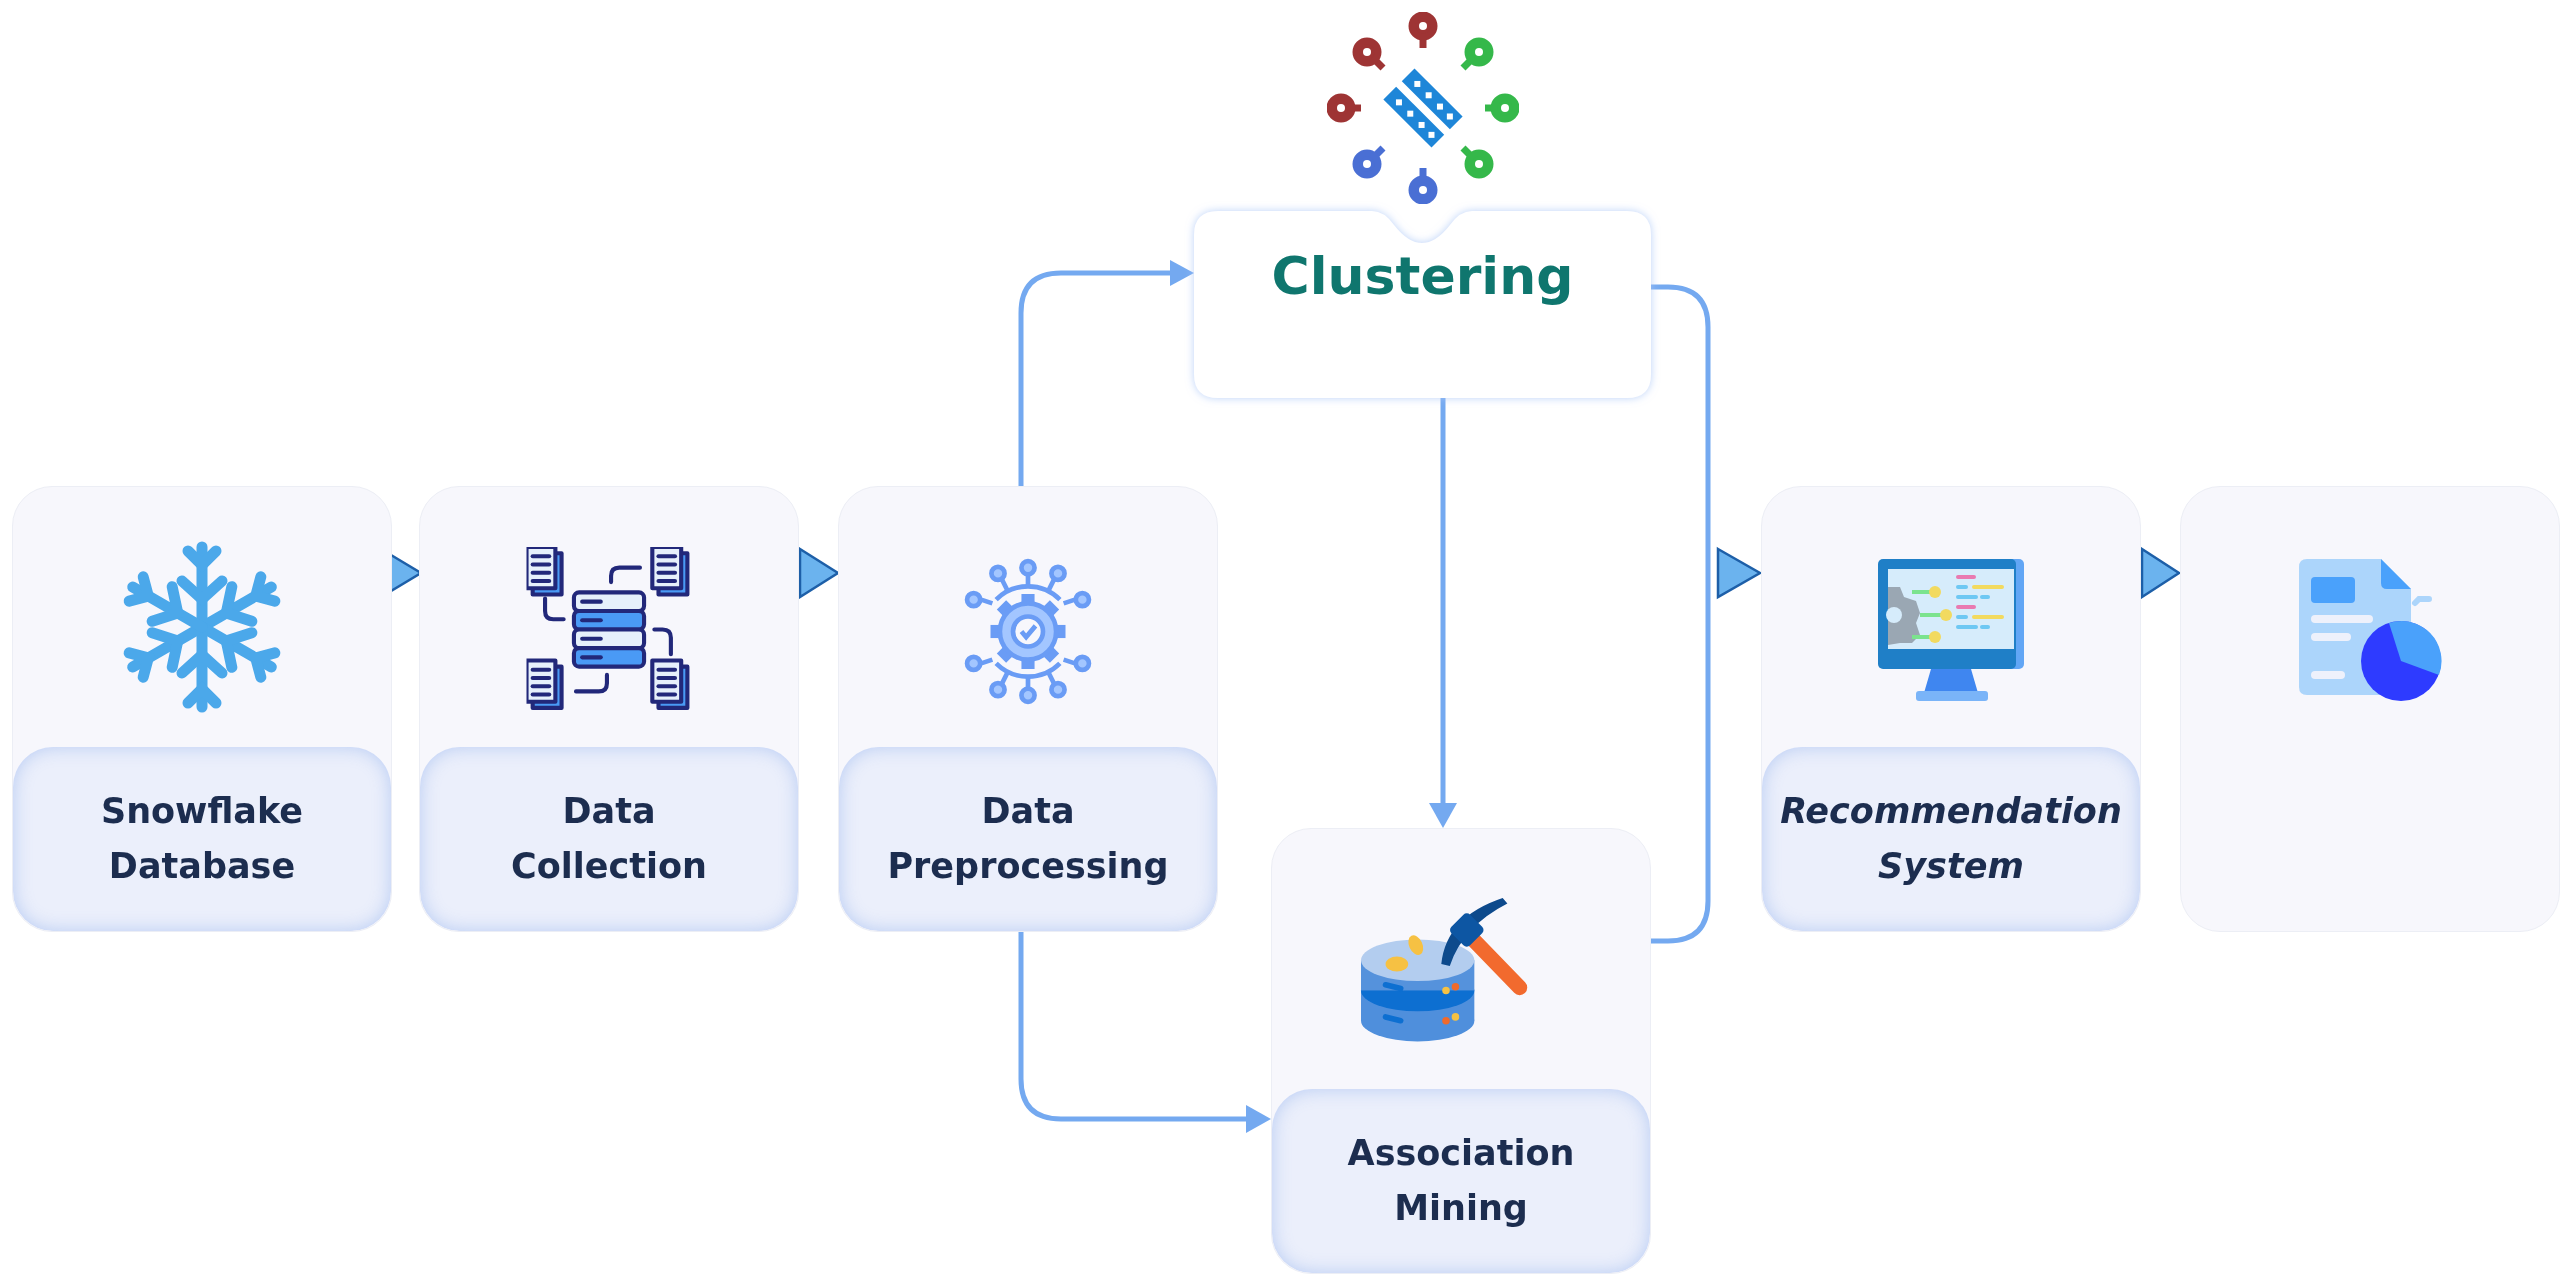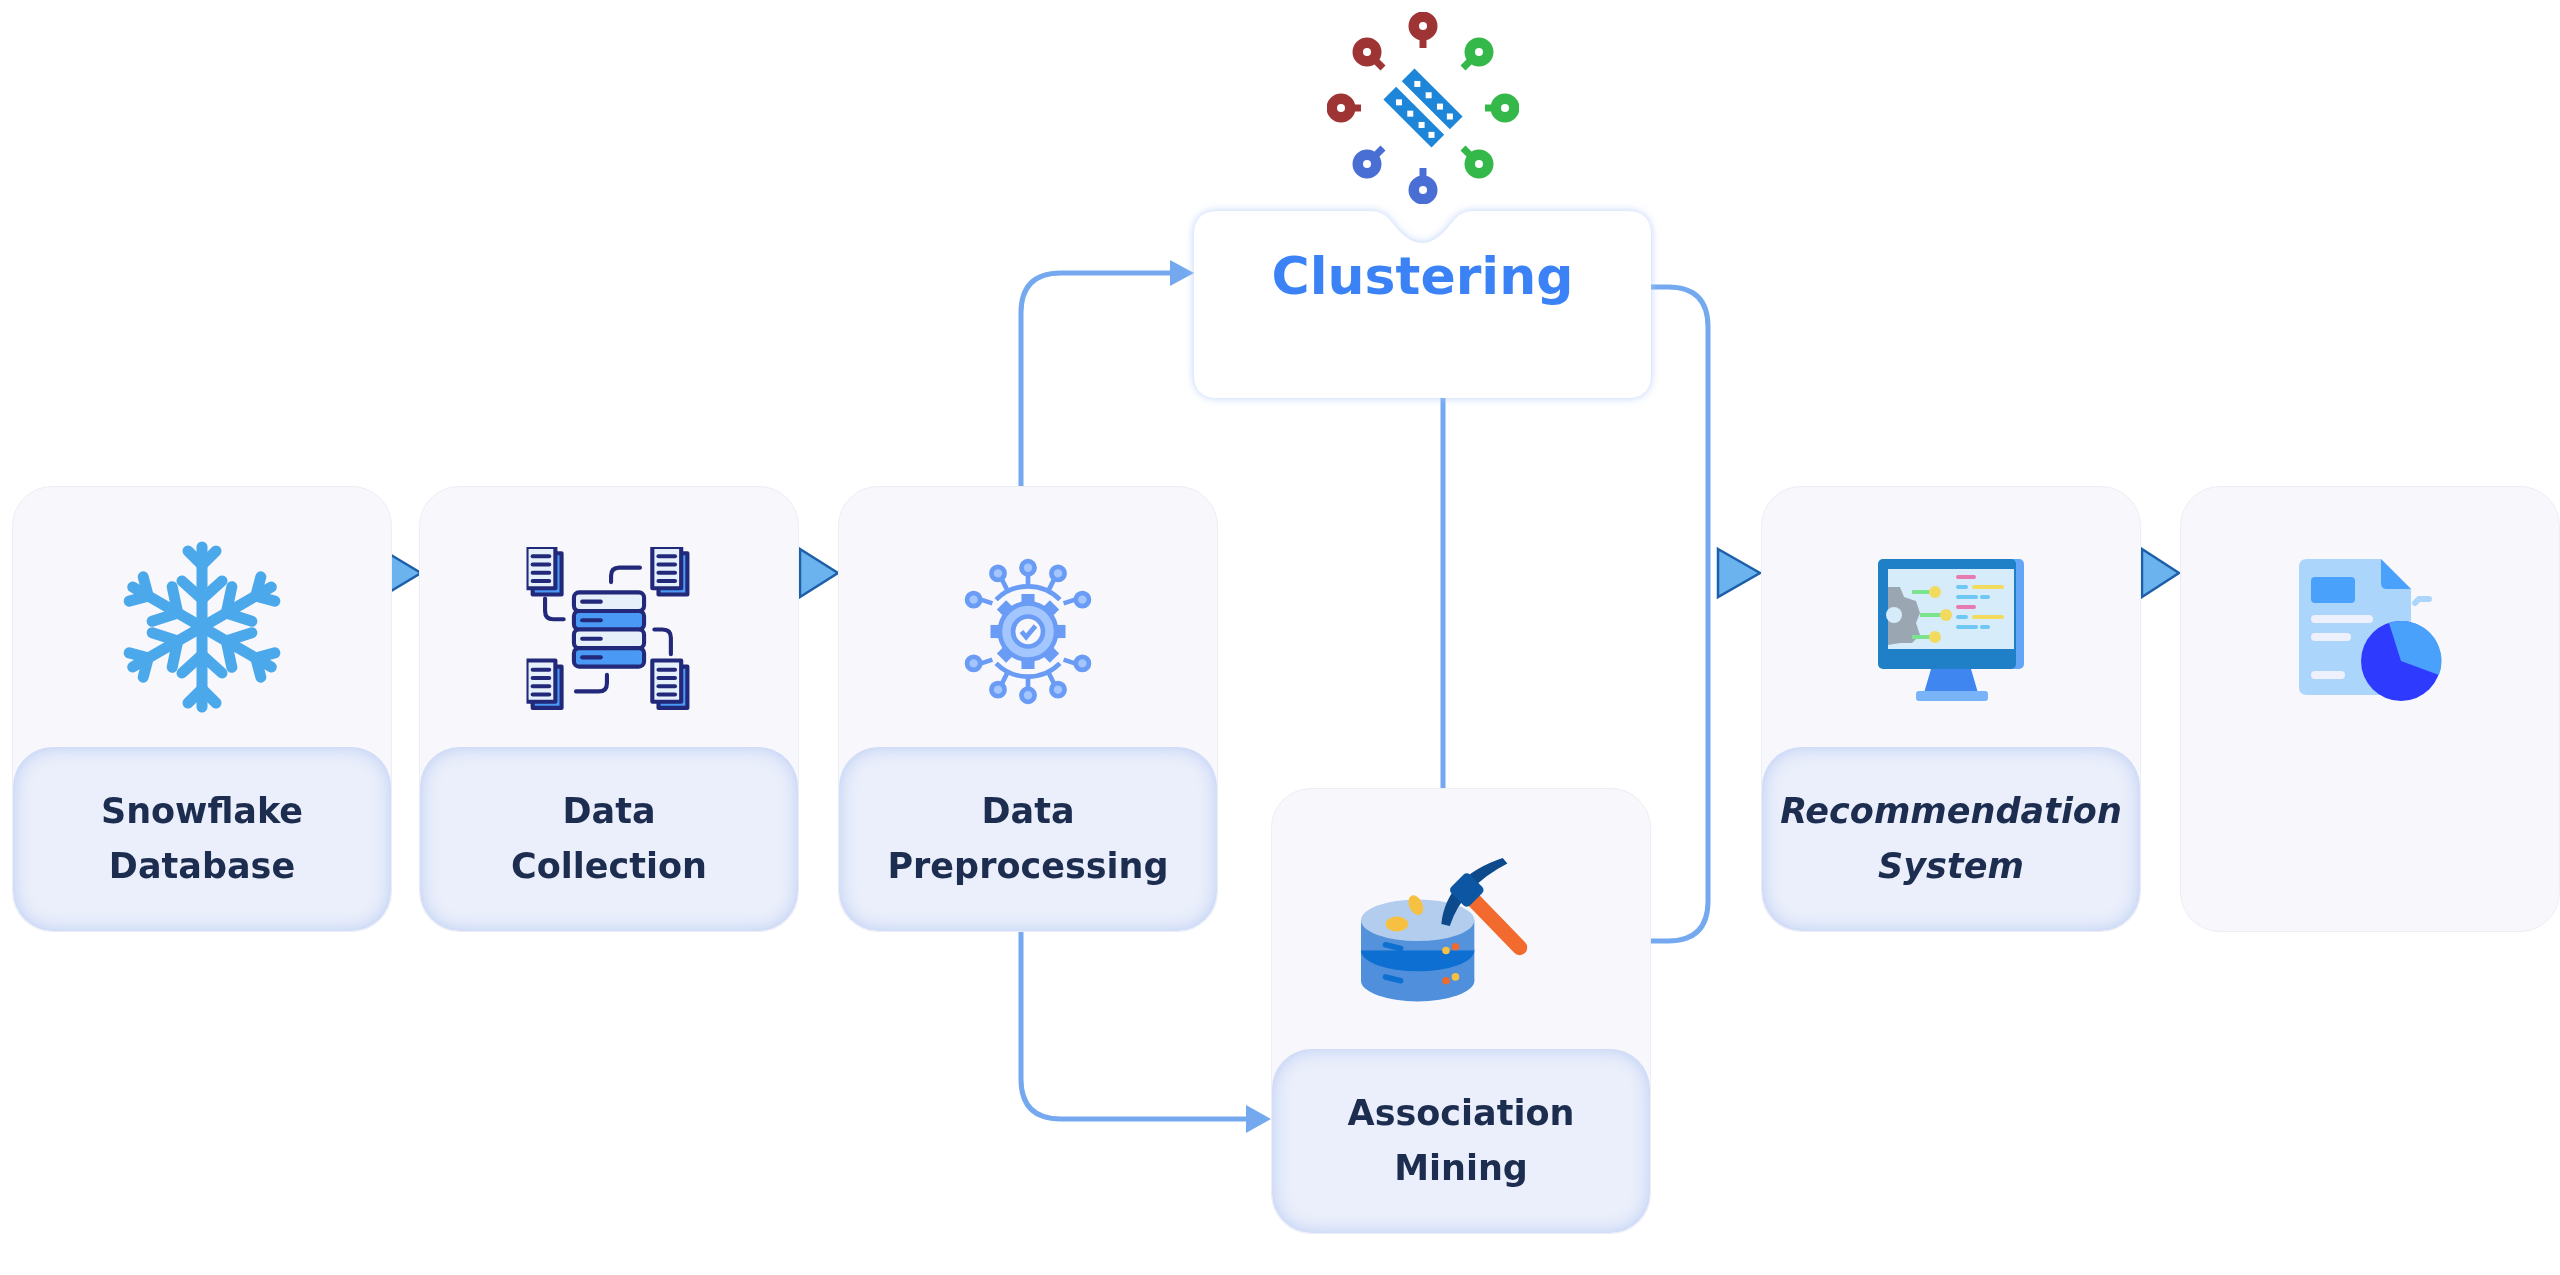--- a/index.html
+++ b/index.html
@@ -9,21 +9,21 @@
           background:#f7f7fc; border:1.5px solid #eceef5; box-sizing:border-box; overflow:hidden; }
   .card .label { position:absolute; left:0; right:0; bottom:0; height:184px;
           border-radius:40px; background:#ebeffb;
           box-shadow: inset 0 0 18px rgba(120,160,235,0.45);
           display:flex; flex-direction:column; align-items:center; justify-content:center; }
   .card .label span { display:block; color:#1c2d4f; font-weight:bold; font-size:35px; line-height:55px; text-align:center; white-space:nowrap; }
   .card .icon { position:absolute; left:50%; top:65px; transform:translateX(-50%); width:180px; height:180px; }
   .cluster { position:absolute; left:1194px; top:211px; width:457px; height:187px; }
   .cluster svg.box { position:absolute; left:-10px; top:-10px; }
   .cluster .title { position:absolute; left:0; right:0; top:30px; text-align:center;
-          color:#3b82f6; font-weight:bold; font-size:52px; line-height:70px; }
+          color:#0f766e; font-weight:bold; font-size:52px; line-height:70px; }
   .cluster-icon { position:absolute; left:1327px; top:12px; width:192px; height:192px; }
   svg.connectors { position:absolute; left:0; top:0; }
 </style>
 </head>
 <body>
 
 <svg class="connectors" width="2560" height="1275" viewBox="0 0 2560 1275">
   <g fill="none" stroke="#74a9f0" stroke-width="5">
     <path d="M1021 486 V313 Q1021 273 1061 273 H1175"></path>
     <path d="M1021 932 V1079 Q1021 1119 1061 1119 H1252"></path>
@@ -203,21 +203,21 @@
     <defs>
       <filter id="glow" x="-10%" y="-20%" width="120%" height="140%">
         <feDropShadow dx="0" dy="0" stdDeviation="4" flood-color="#a9c6f7" flood-opacity="0.8"></feDropShadow>
       </filter>
     </defs>
     <path filter="url(#glow)" fill="#ffffff" d="M24 0 H178 Q190 0 200 14 Q214 32 228 32 Q242 32 256 14 Q266 0 278 0 H433 Q457 0 457 24 V163 Q457 187 433 187 H24 Q0 187 0 163 V24 Q0 0 24 0 Z"></path>
   </svg>
   <div class="title">Clustering</div>
 </div>
 
-<div class="card" style="left:1271px;top:788px;padding-left:44px;">
+<div class="card" style="left:1271px;top:828px;padding-left:44px;">
   <svg class="icon" viewBox="0 0 200 180" style="top:50px;width:190px;height:170px;left:46%;">
     <ellipse cx="70" cy="150" rx="60" ry="22" fill="#4f8fdc"></ellipse>
     <rect x="10" y="118" width="120" height="32" fill="#4f8fdc"></rect>
     <ellipse cx="70" cy="118" rx="60" ry="22" fill="#0d6fd1"></ellipse>
     <rect x="10" y="86" width="120" height="32" fill="#5592dc"></rect>
     <ellipse cx="70" cy="86" rx="60" ry="22" fill="#b3cdef"></ellipse>
     <line x1="36" y1="112" x2="52" y2="116" stroke="#0d6fd1" stroke-width="6" stroke-linecap="round"></line>
     <line x1="36" y1="146" x2="52" y2="150" stroke="#0d6fd1" stroke-width="6" stroke-linecap="round"></line>
     <circle cx="100" cy="118" r="4" fill="#f6c143"></circle>
       <circle cx="110" cy="114" r="4" fill="#f06a2b"></circle>

